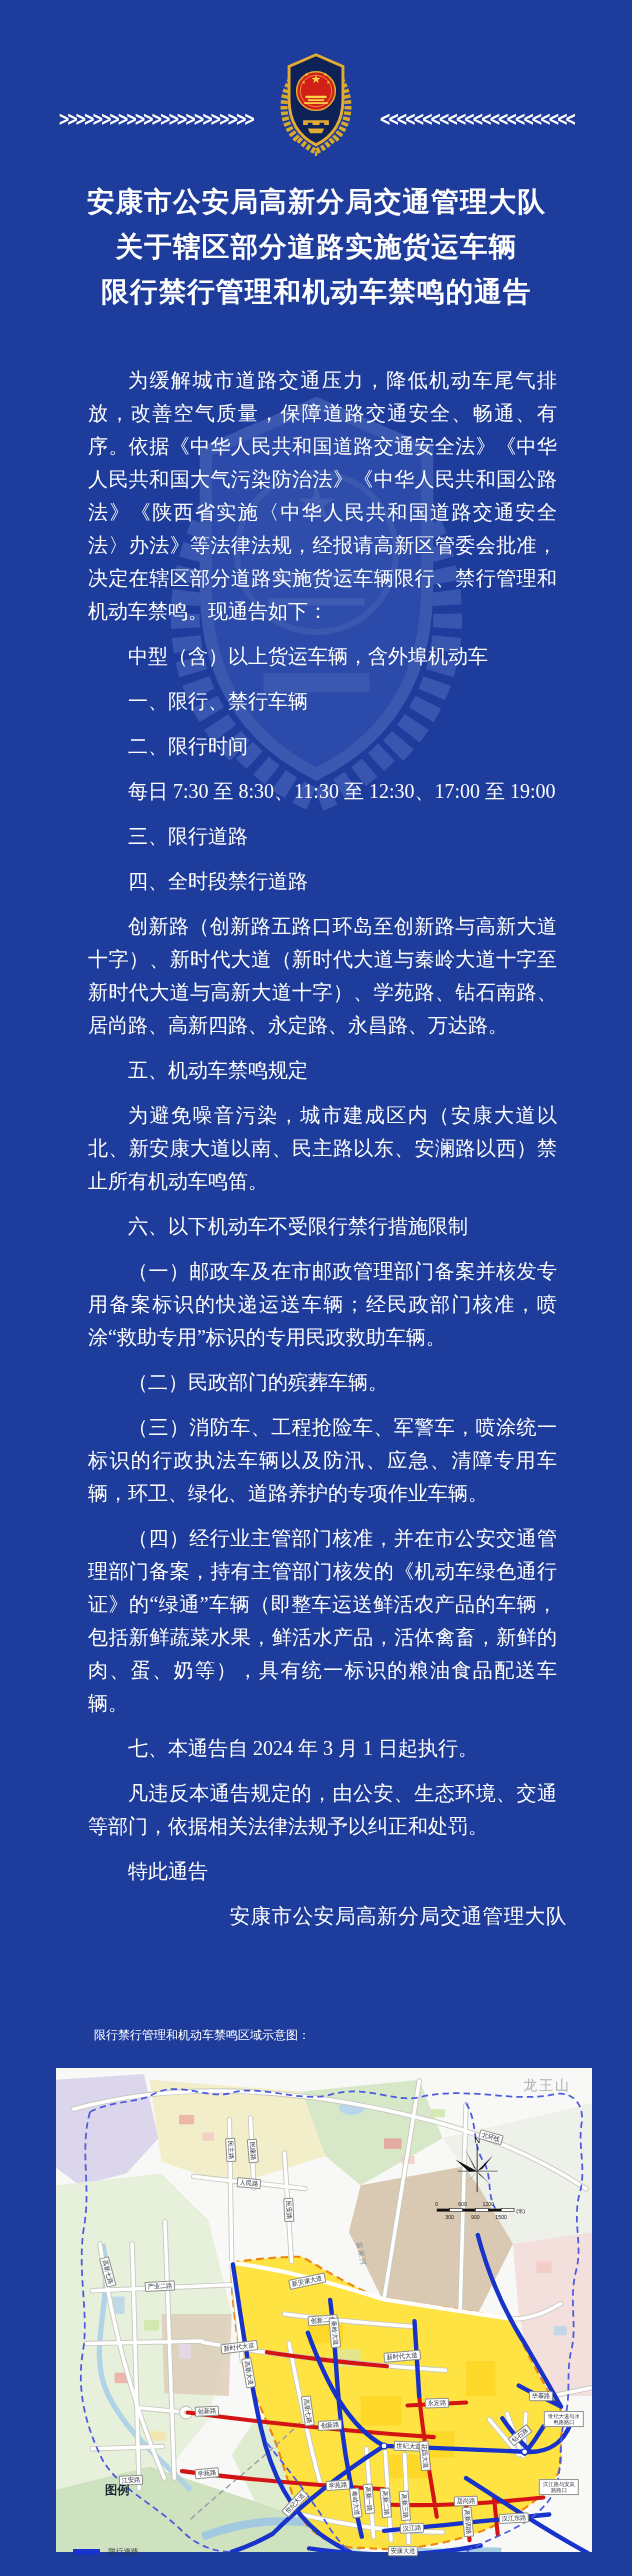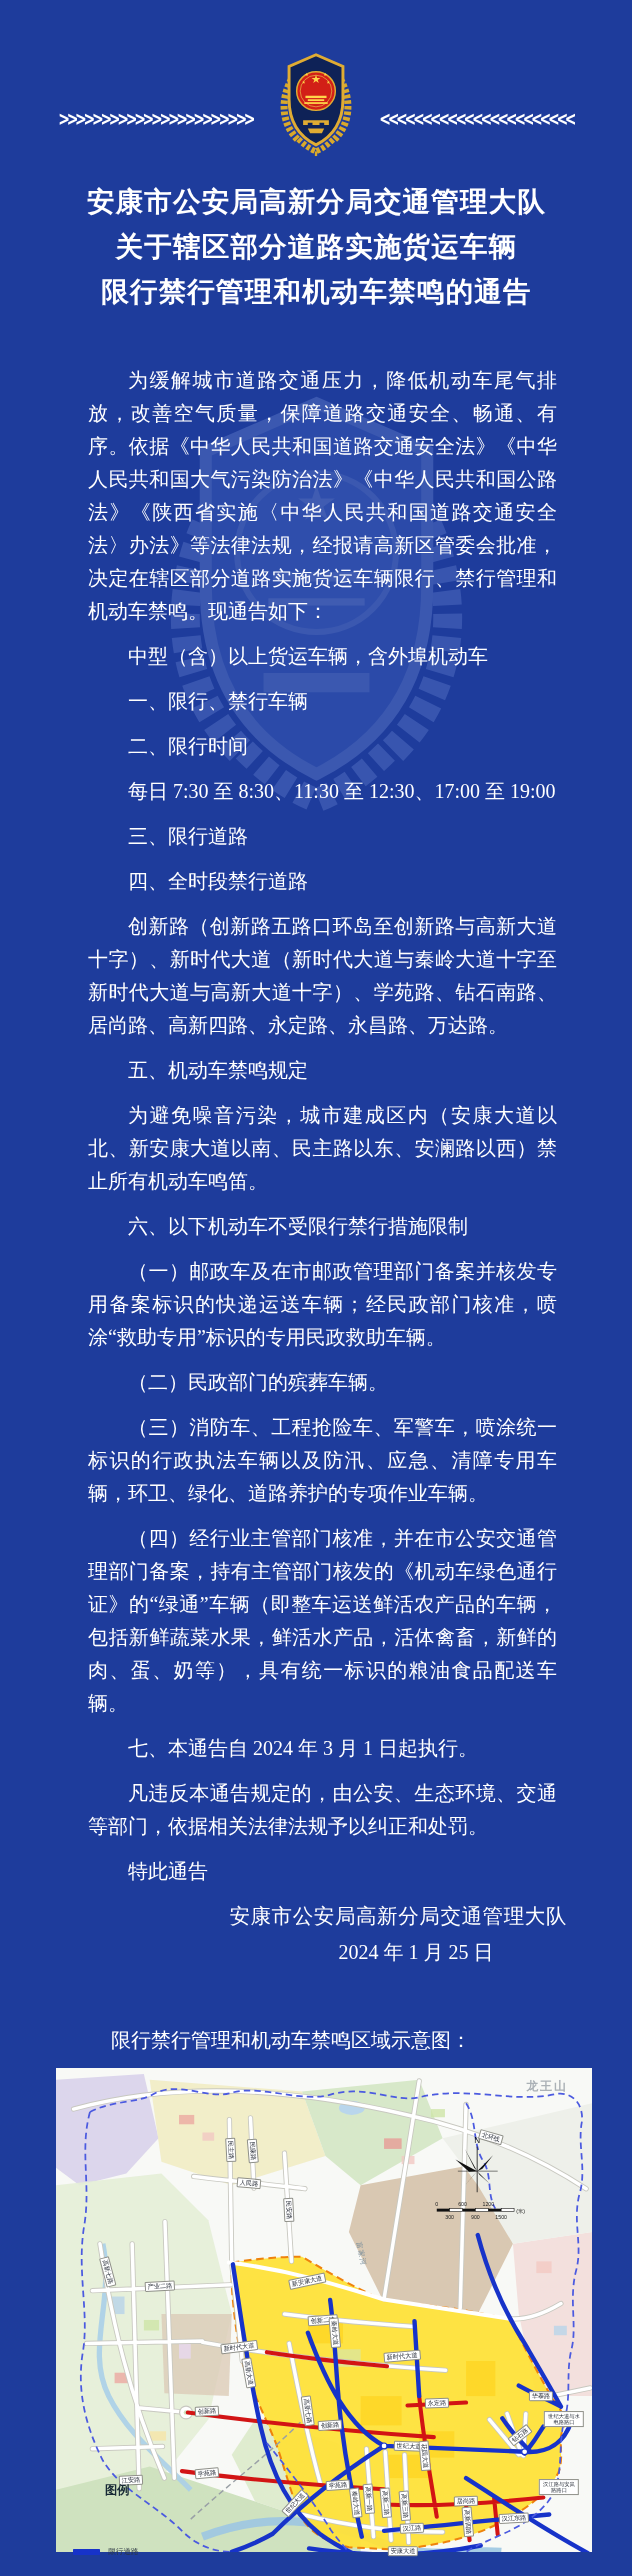--- a/index.html
+++ b/index.html
@@ -16,30 +16,30 @@
   .title{position:absolute;left:0;top:179px;width:633px;text-align:center;color:#fff;
          font-size:27.5px;font-weight:bold;line-height:45px;letter-spacing:1.2px;z-index:3;}
   
   .watermark{position:absolute;left:148px;top:362px;width:337px;height:463px;opacity:.27;z-index:1;}
   
   .body{position:absolute;left:76px;top:352px;width:493px;color:#fff;font-size:20px;
         line-height:33px;text-align:justify;z-index:2;}
   .body p{margin:12px;text-indent:2em;}
   .sig-org{position:absolute;right:66px;top:1902px;color:#fff;font-size:20.5px;z-index:2;letter-spacing:0.6px;}
   .sig-date{position:absolute;left:258px;top:1939px;width:316px;text-align:center;color:#fff;font-size:20px;z-index:2;}
-  .map-caption{position:absolute;left:111px;top:2027px;color:#fff;font-size:20px;z-index:2;}
+  .map-caption{position:absolute;left:94px;top:2027px;color:#fff;font-size:12px;z-index:2;}
   
   .map{position:absolute;left:56px;top:2068px;width:536px;height:484px;background:#f8f9f6;z-index:2;}
   .map-art{position:absolute;left:0;top:0;width:536px;height:484px;}
   #map-labels{position:absolute;left:0;top:0;width:536px;height:484px;pointer-events:none;}
   .mlabel{position:absolute;transform-origin:center;white-space:nowrap;
           font-family:"Liberation Sans","DejaVu Sans",sans-serif;}
   .mlabel.pill{background:#ffffff;border:0.6px solid #8f9089;border-radius:1.2px;padding:0 1.8px;
                font-size:6.2px;color:#1e2430;line-height:7.6px;}
-  .mlabel.mountain{font-size:12px;color:#828b94;opacity:.65;letter-spacing:1.8px;font-weight:bold;}
+  .mlabel.mountain{font-size:14px;color:#828b94;opacity:.65;letter-spacing:1.8px;font-weight:normal;}
   .mlabel.rivername{font-size:7px;color:#7a8f9c;letter-spacing:1.2px;}
   .mlabel.junction{background:#fff;border:0.6px solid #8f9089;font-size:5.3px;color:#1e2430;
                    width:36px;white-space:normal;text-align:center;line-height:1.2;padding:0.6px 1.2px;}
   .legend{position:absolute;left:17px;top:414px;z-index:4;font-family:"Liberation Sans","DejaVu Sans",sans-serif;text-align:center;}
   .legend-title{font-size:12.3px;font-weight:bold;color:#182a36;margin-bottom:4.7px;}
   .lrow{display:flex;align-items:center;margin-bottom:6.4px;margin-top:48px;}
   .lsw{width:27px;height:5.3px;margin-right:8.2px;border-radius:0.6px;}
   .lsw.area{width:21px;height:10.5px;border:1.2px dashed #ef7d00;}
   .lrow span.ltext{font-size:7.6px;color:#2b3642;}
 </style>
@@ -108,21 +108,20 @@
     <p>（一）邮政车及在市邮政管理部门备案并核发专用备案标识的快递运送车辆；经民政部门核准，喷涂“救助专用”标识的专用民政救助车辆。</p>
     <p>（二）民政部门的殡葬车辆。</p>
     <p>（三）消防车、工程抢险车、军警车，喷涂统一标识的行政执法车辆以及防汛、应急、清障专用车辆，环卫、绿化、道路养护的专项作业车辆。</p>
     <p>（四）经行业主管部门核准，并在市公安交通管理部门备案，持有主管部门核发的《机动车绿色通行证》的“绿通”车辆（即整车运送鲜活农产品的车辆，包括新鲜蔬菜水果，鲜活水产品，活体禽畜，新鲜的肉、蛋、奶等），具有统一标识的粮油食品配送车辆。</p>
     <p>七、本通告自 2024 年 3 月 1 日起执行。</p>
     <p>凡违反本通告规定的，由公安、生态环境、交通等部门，依据相关法律法规予以纠正和处罚。</p>
     <p>特此通告</p>
   </div>
 
   <div class="sig-org">安康市公安局高新分局交通管理大队</div>
-  <div class="sig-date">2024 年 1 月 25 日</div>
 
   <div class="map-caption">限行禁行管理和机动车禁鸣区域示意图：</div>
 
   <div class="map">
     <svg class="map-art" viewBox="0 0 915 826">
       <rect x="0" y="0" width="915" height="826" fill="#f8f9f6"></rect>
 
       <g>
         <path d="M0,20 L150,10 L175,120 L120,180 L40,200 L0,170 Z" fill="#dcd6ec"></path>
         <path d="M0,200 L180,180 L260,260 L300,420 L260,600 L180,700 L60,760 L0,720 Z" fill="#e4eed7" opacity=".9"></path>

